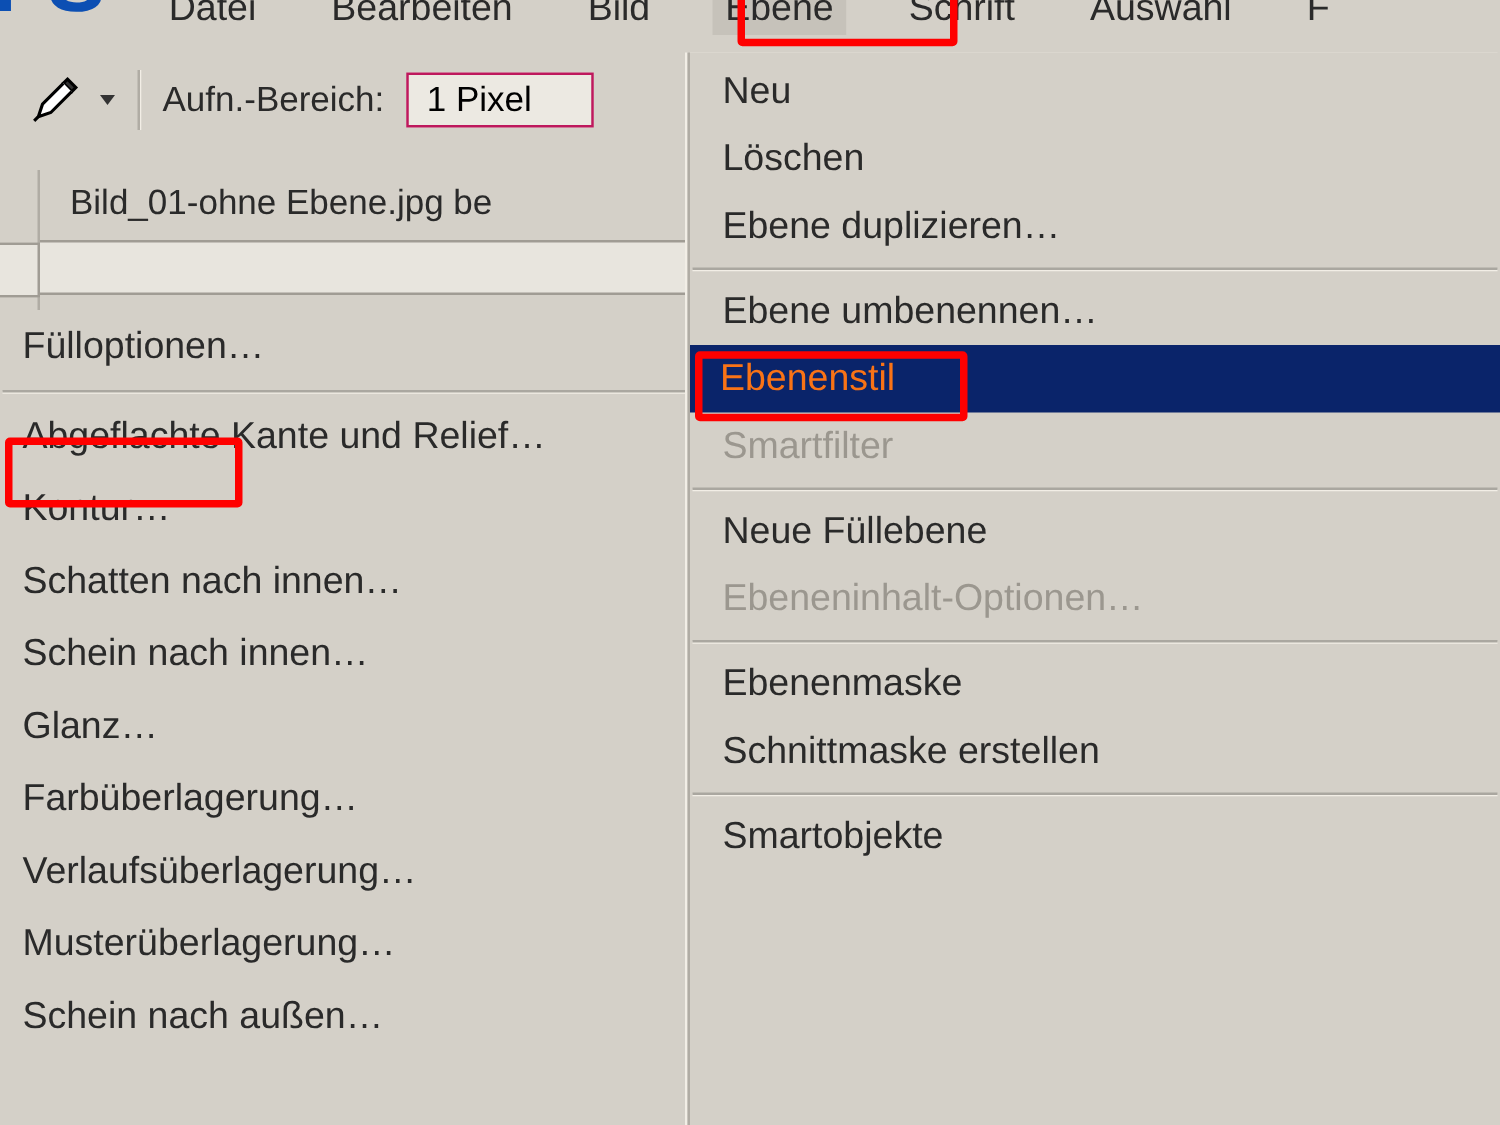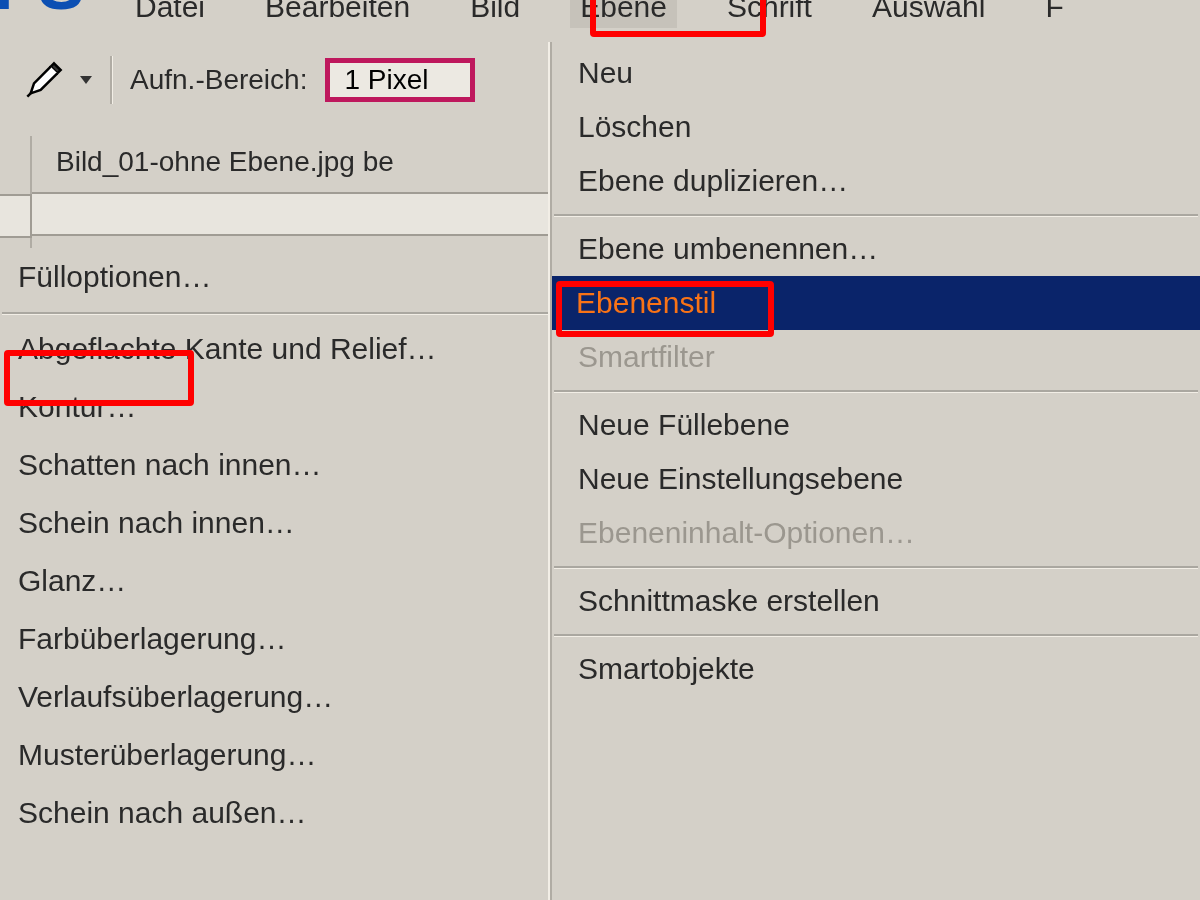--- a/index.html
+++ b/index.html
@@ -97,21 +97,21 @@
       width: 2px;
       height: 48px;
       background: #b0aca4;
       box-shadow: 1px 0 0 #f2eee6;
     }
     .tool-label {
       color: #2a2a2a;
     }
     .tool-dropdown {
       background: #ece9e2;
-      border: 5px solid #be185d;
+      border: 2px solid #be185d;
       min-width: 150px;
       height: 44px;
       padding: 4px 14px;
       display: flex;
       align-items: center;
       justify-content: space-between;
       font-size: 28px;
     }
     .tab-region {
       position: absolute;
@@ -300,22 +300,22 @@
   <div class="dropdown-ebene">
     <div class="item">Neu</div>
     <div class="item">Löschen</div>
     <div class="item">Ebene duplizieren…</div>
     <div class="submenu-sep"></div>
     <div class="item">Ebene umbenennen…</div>
     <div class="item hover">Ebenenstil</div>
     <div class="item disabled">Smartfilter</div>
     <div class="submenu-sep"></div>
     <div class="item">Neue Füllebene</div>
-    <div class="item">Neue Einstellungsebene</div>
     <div class="item disabled">Ebeneninhalt-Optionen…</div>
     <div class="submenu-sep"></div>
+    <div class="item">Ebenenmaske</div>
     <div class="item">Schnittmaske erstellen</div>
     <div class="submenu-sep"></div>
     <div class="item">Smartobjekte</div>
   </div>
   <div class="highlight-red highlight-ebenenstil"></div>
 
 </div>
 
 </body></html>

